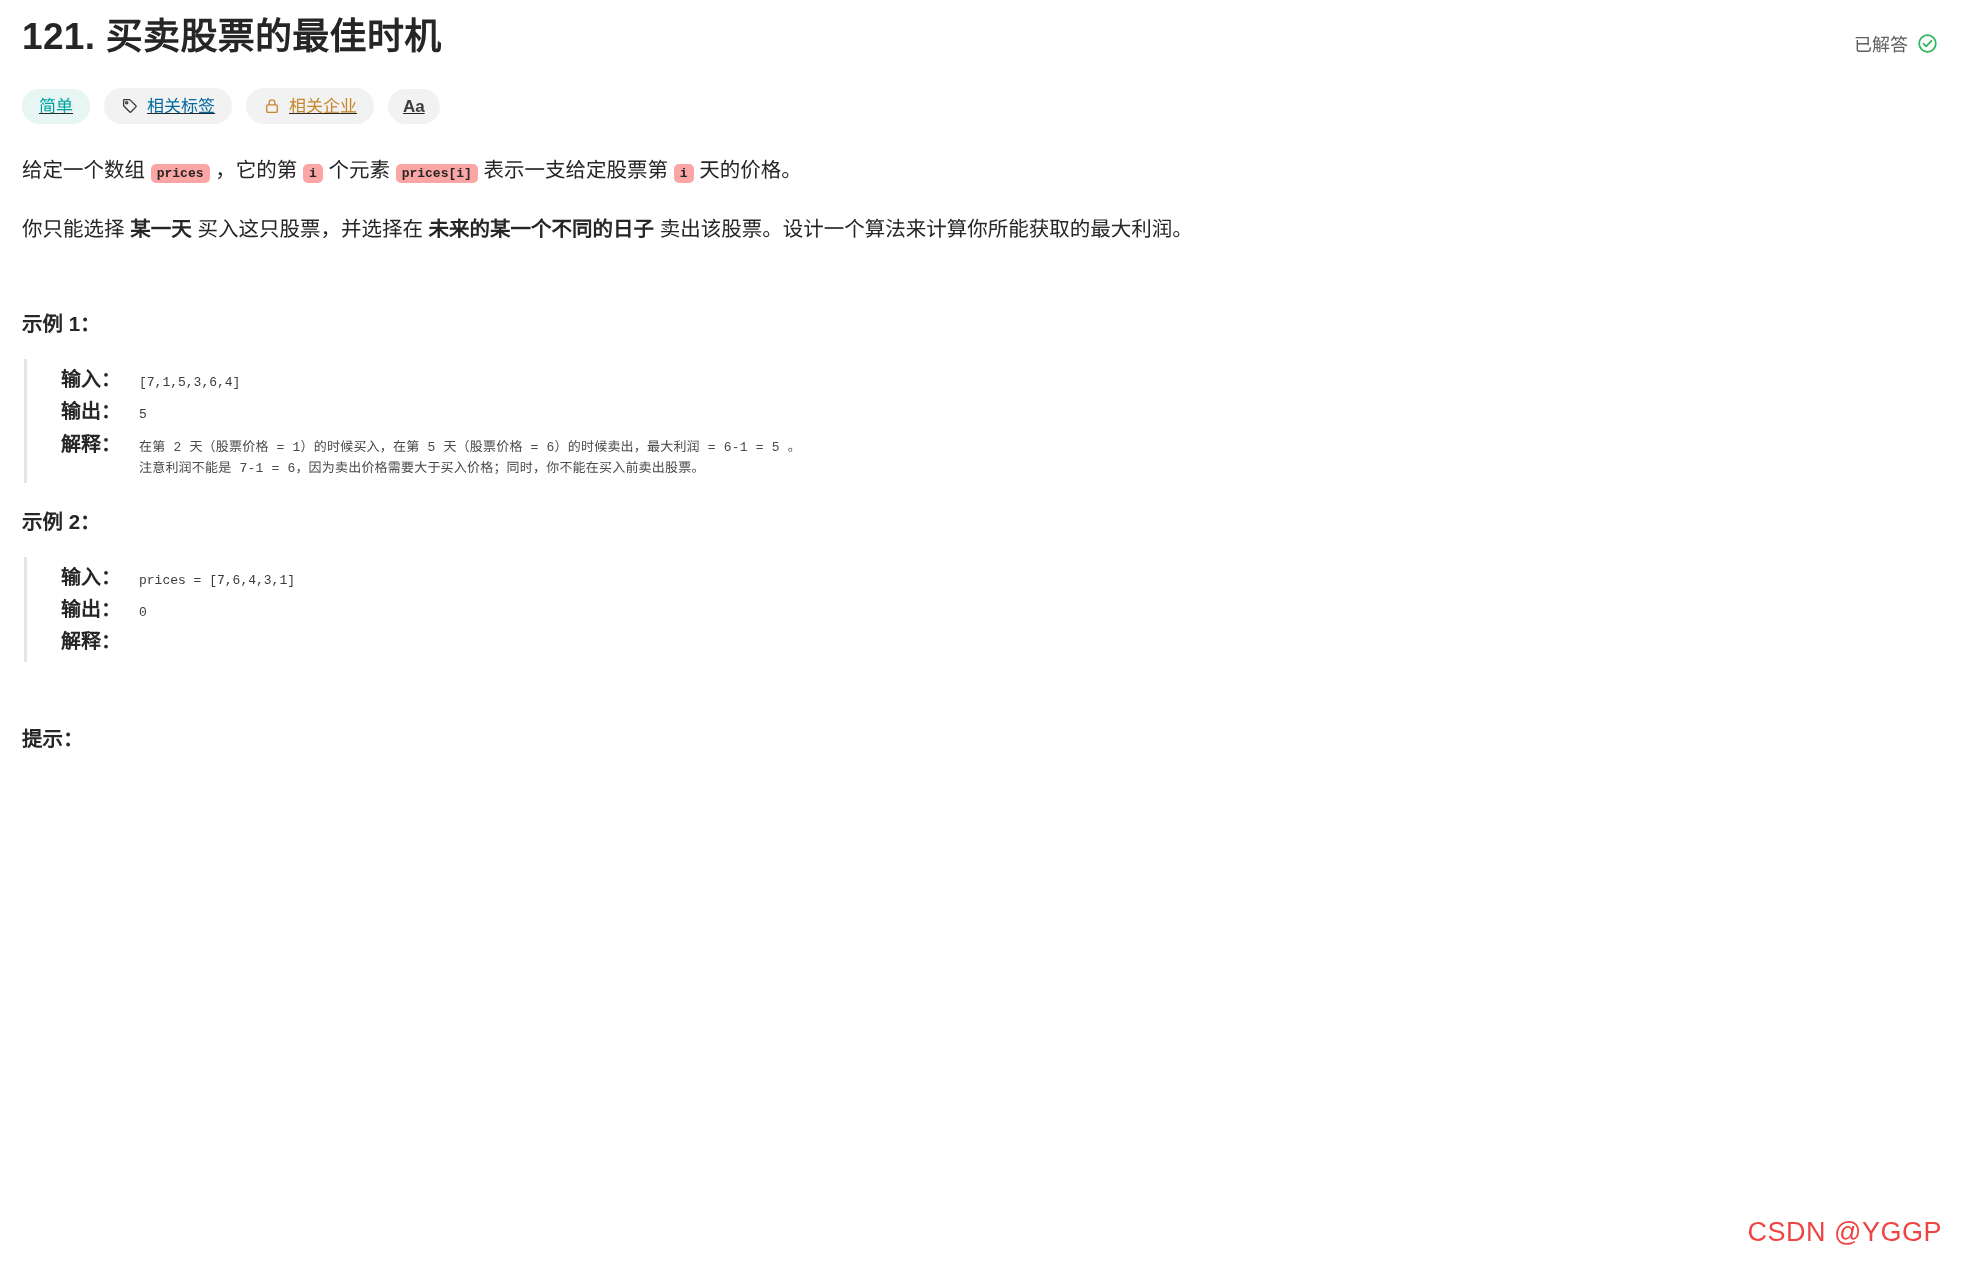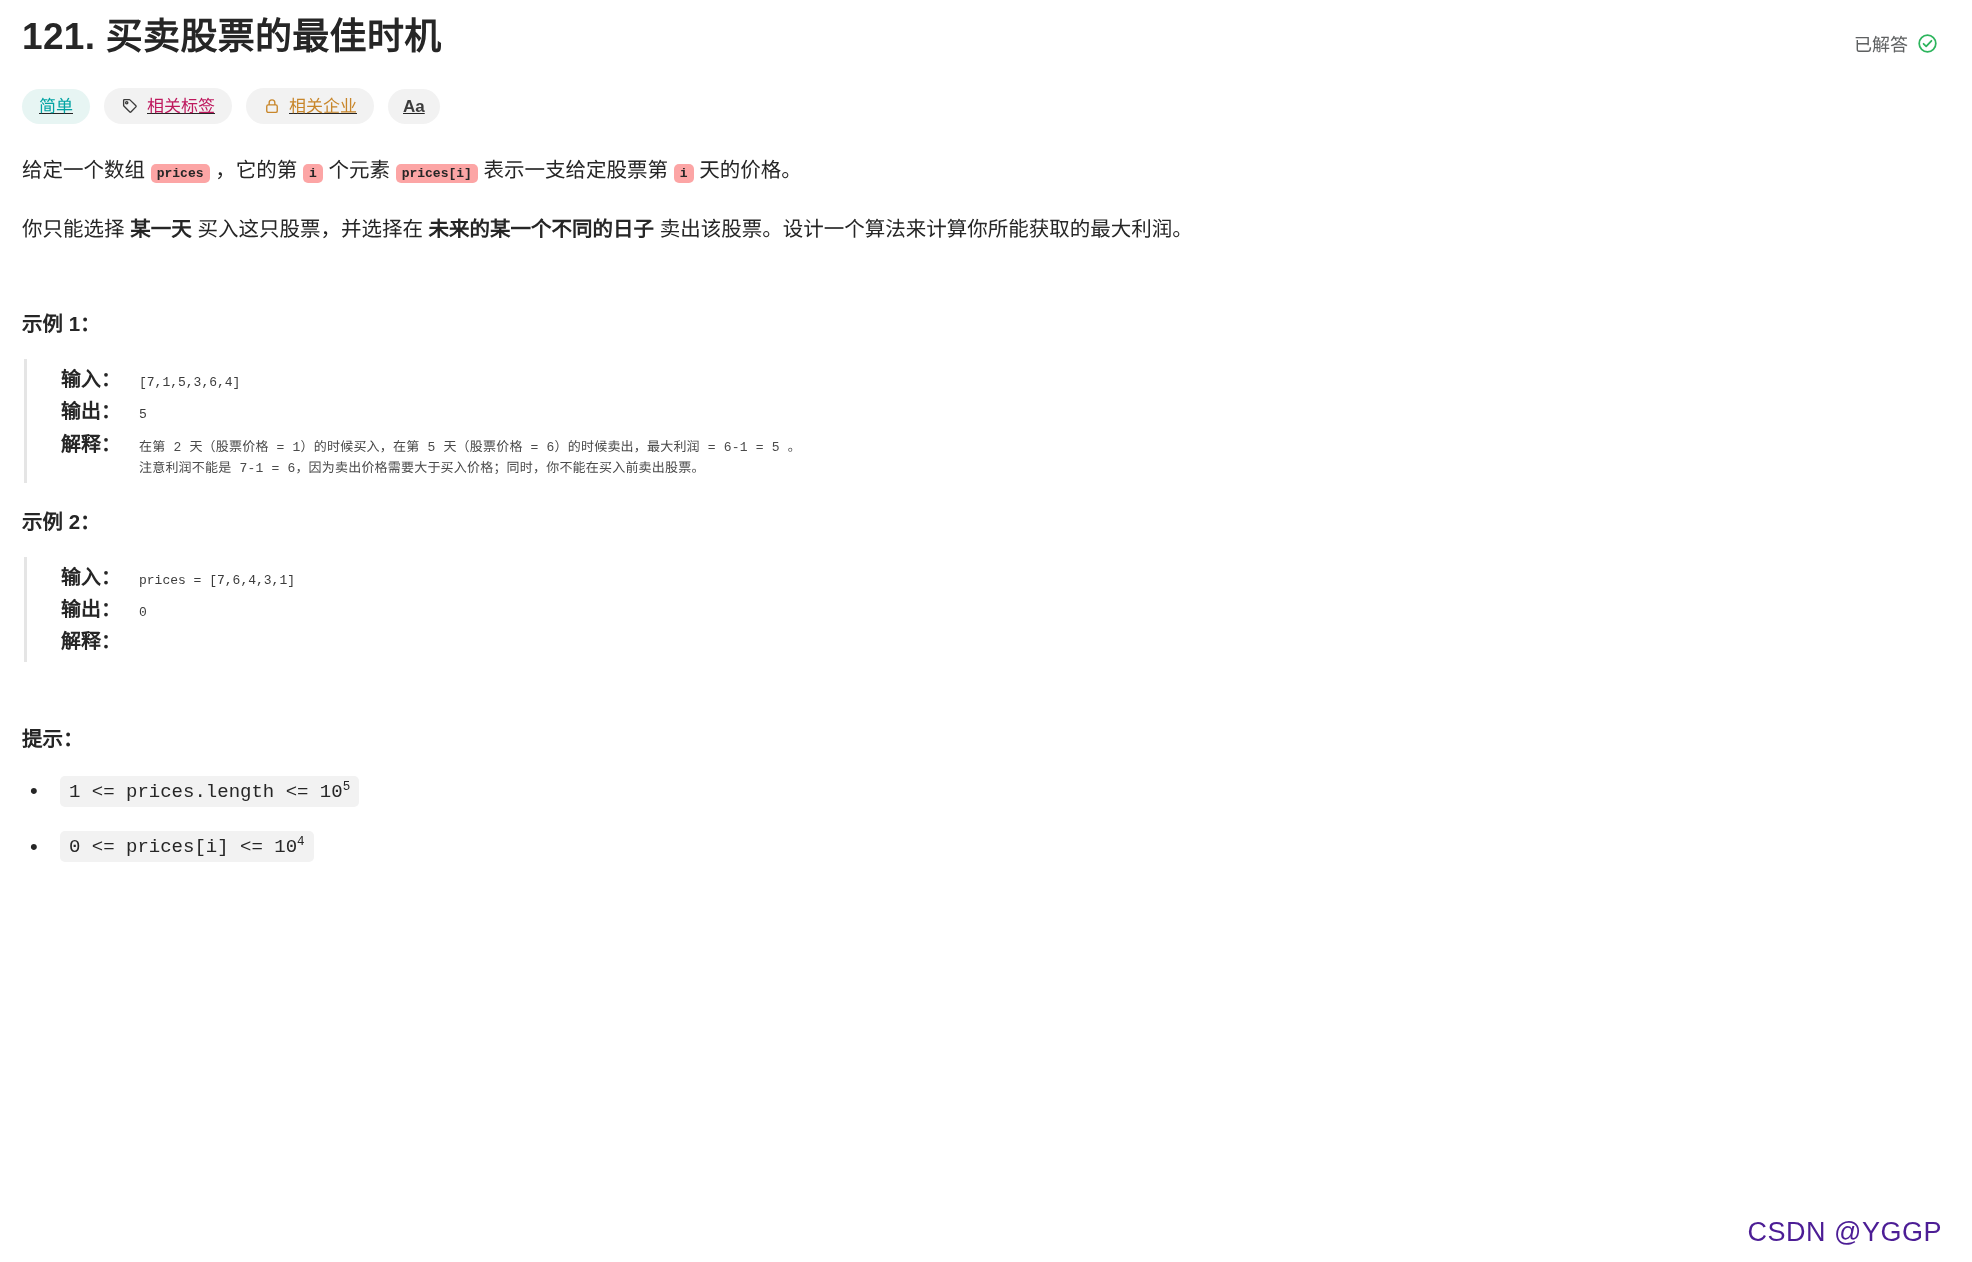--- a/index.html
+++ b/index.html
@@ -60,21 +60,21 @@
     text-decoration: underline;
   }
   .chip {
     display: inline-flex;
     align-items: center;
     gap: 8px;
     background: #f2f2f2;
     border-radius: 22px;
     padding: 9px 17px;
     font-size: 17px;
-    color: #be185d;
+    color: #0369a1;
     line-height: 1;
     cursor: pointer;
     user-select: none;
   }
   .chip.difficulty {
     color: #00a3a3;
     background: #e7f5f3;
   }
   .chip.company {
     color: #c8862a;
@@ -182,21 +182,21 @@
     font-size: 19px;
     color: #262626;
   }
   .hint-code sup { font-size: 12.5px; }
 
   
   .watermark {
     position: absolute;
     right: 30px;
     bottom: 14px;
-    color: #4c1d95;
+    color: #ef4444;
     font-size: 27px;
     letter-spacing: 0.5px;
     user-select: none;
   }
 </style>
 </head>
 <body>
 
 <div class="page">
 
@@ -281,23 +281,15 @@
       <span class="ex-value">0</span>
     </div>
     <div class="ex-line">
       <span class="ex-label">解释：</span>
     </div>
   </div>
 
   <div class="sec-gap-3"></div>
 
   <p class="hint-heading">提示：</p>
-  <ul class="hints">
-    <li>
-      <span class="hint-code"><span>1 &lt;= prices.length &lt;= 10</span><sup>5</sup></span>
-    </li>
-    <li>
-      <span class="hint-code"><span>0 &lt;= prices[i] &lt;= 10</span><sup>4</sup></span>
-    </li>
-  </ul>
 
   <div class="watermark">CSDN @YGGP</div>
 </div>
 
 </body></html>

